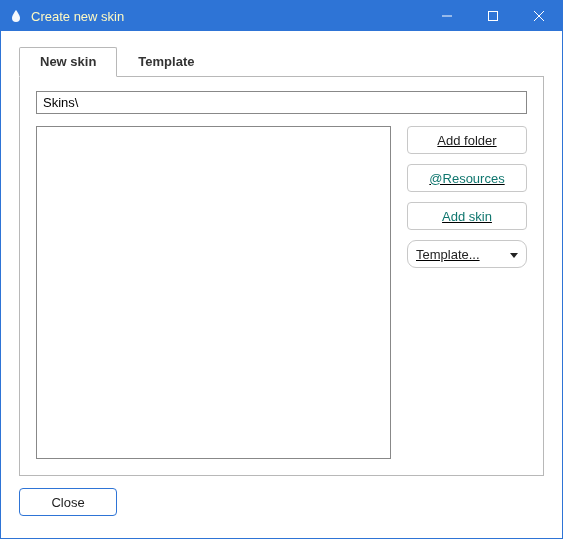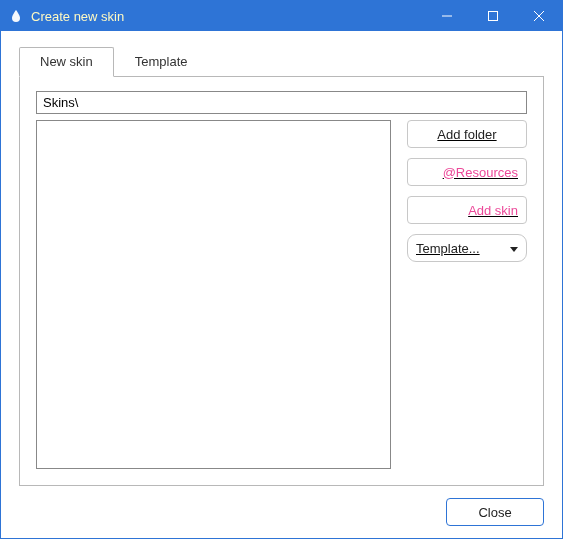--- a/index.html
+++ b/index.html
@@ -54,20 +54,21 @@
       flex: 1;
       padding: 16px 18px 0 18px;
       display: flex;
       flex-direction: column;
     }
 
     .tab-strip {
       display: flex;
       position: relative;
       z-index: 2;
+      font-weight: bold;
     }
     .tab {
       padding: 6px 20px 7px 20px;
       font-size: 13px;
       color: #333;
       border: 1px solid transparent;
       border-bottom: none;
       cursor: pointer;
       background: transparent;
     }
@@ -78,21 +79,21 @@
       margin-bottom: -1px;
       border-radius: 2px 2px 0 0;
     }
 
     .tab-panel {
       border: 1px solid #b8b8b8;
       flex: 1;
       padding: 14px 16px 16px 16px;
       display: flex;
       flex-direction: column;
-      gap: 6px;
+      gap: 12px;
       min-height: 0;
     }
 
     .path-input {
       width: 100%;
       border: 1px solid #888;
       padding: 3px 6px;
       font-size: 13px;
       font-family: inherit;
       background: #ffffff;
@@ -126,37 +127,35 @@
       color: #222;
       font-size: 13px;
       font-family: inherit;
       cursor: pointer;
       display: flex;
       align-items: center;
       justify-content: center;
       padding: 0 8px;
     }
     .btn:disabled, .btn.disabled {
-      color: #ec4899;
+      color: #0f766e;
       cursor: default;
-      justify-content: flex-end;
     }
     .btn.dropdown {
       justify-content: space-between;
       color: #222;
       border-radius: 9px;
     }
     .btn.dropdown .caret {
       margin-left: 6px;
     }
 
     .footer {
-      padding: 12px 18px 12px 18px;
-      display: flex;
-      justify-content: flex-end;
+      padding: 12px 18px 22px 18px;
+      display: flex;
     }
     .footer .btn {
       width: 98px;
       border-color: #2e74d6;
       color: #222;
     }
   </style>
 </head>
 <body>
 

